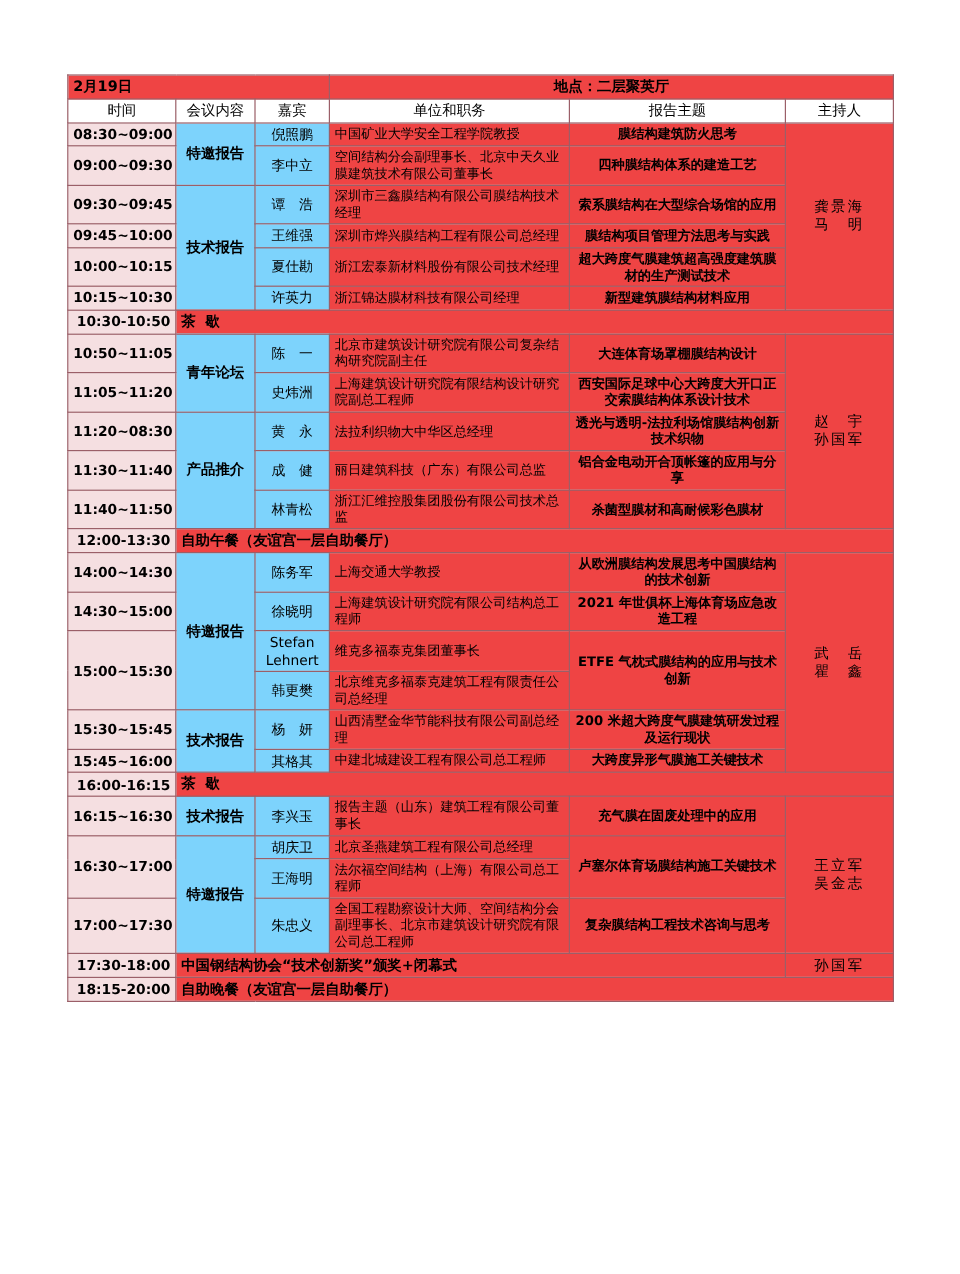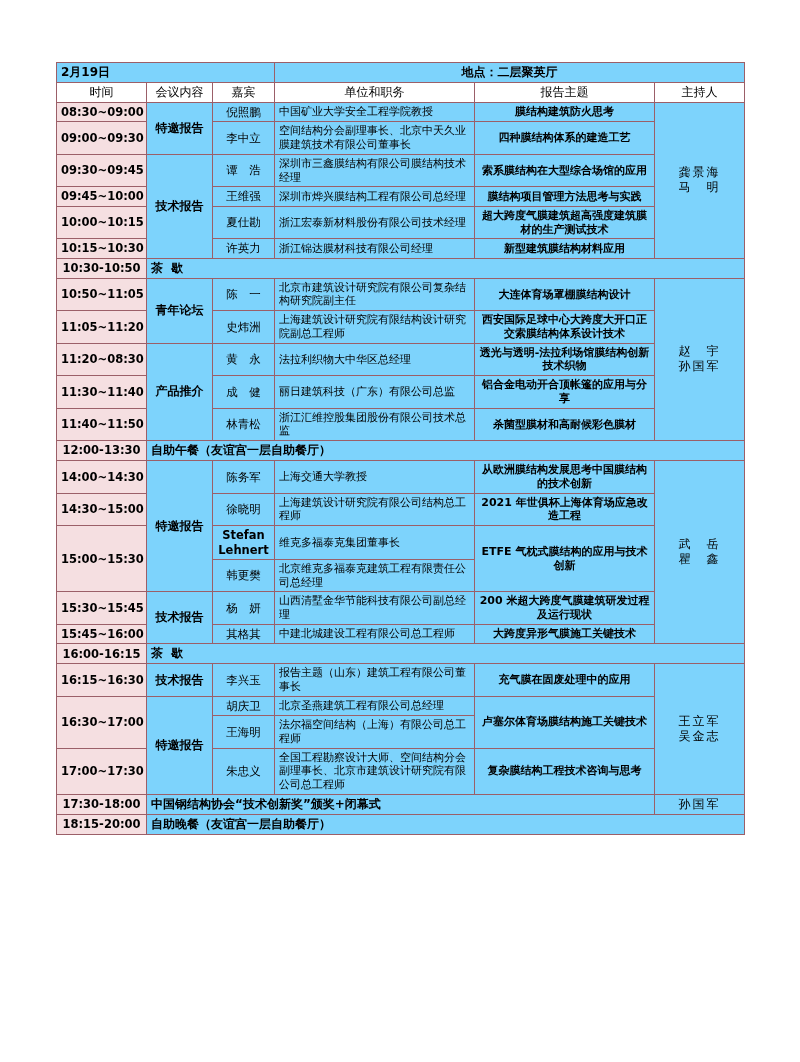--- a/index.html
+++ b/index.html
@@ -50,25 +50,25 @@
 
   .colhead td {
     text-align: center;
     font-weight: normal;
     font-size: 12px;
     background: #ffffff;
     padding: 4px 2px;
   }
 
   .tint { background: #7dd3fc; }
-  .white { background: #7dd3fc; }
-  .bold { font-weight: bold; }
+  .white { background: #ef4444; }
+  .bold { font-weight: normal; }
 
   .time-cell {
-    text-align: center;
+    text-align: right;
     font-weight: bold;
     font-size: 11.5px;
     background: #f5dfe1;
   }
   .type-cell {
     text-align: center;
     font-weight: bold;
     font-size: 12px;
   }
   .guest-cell {

